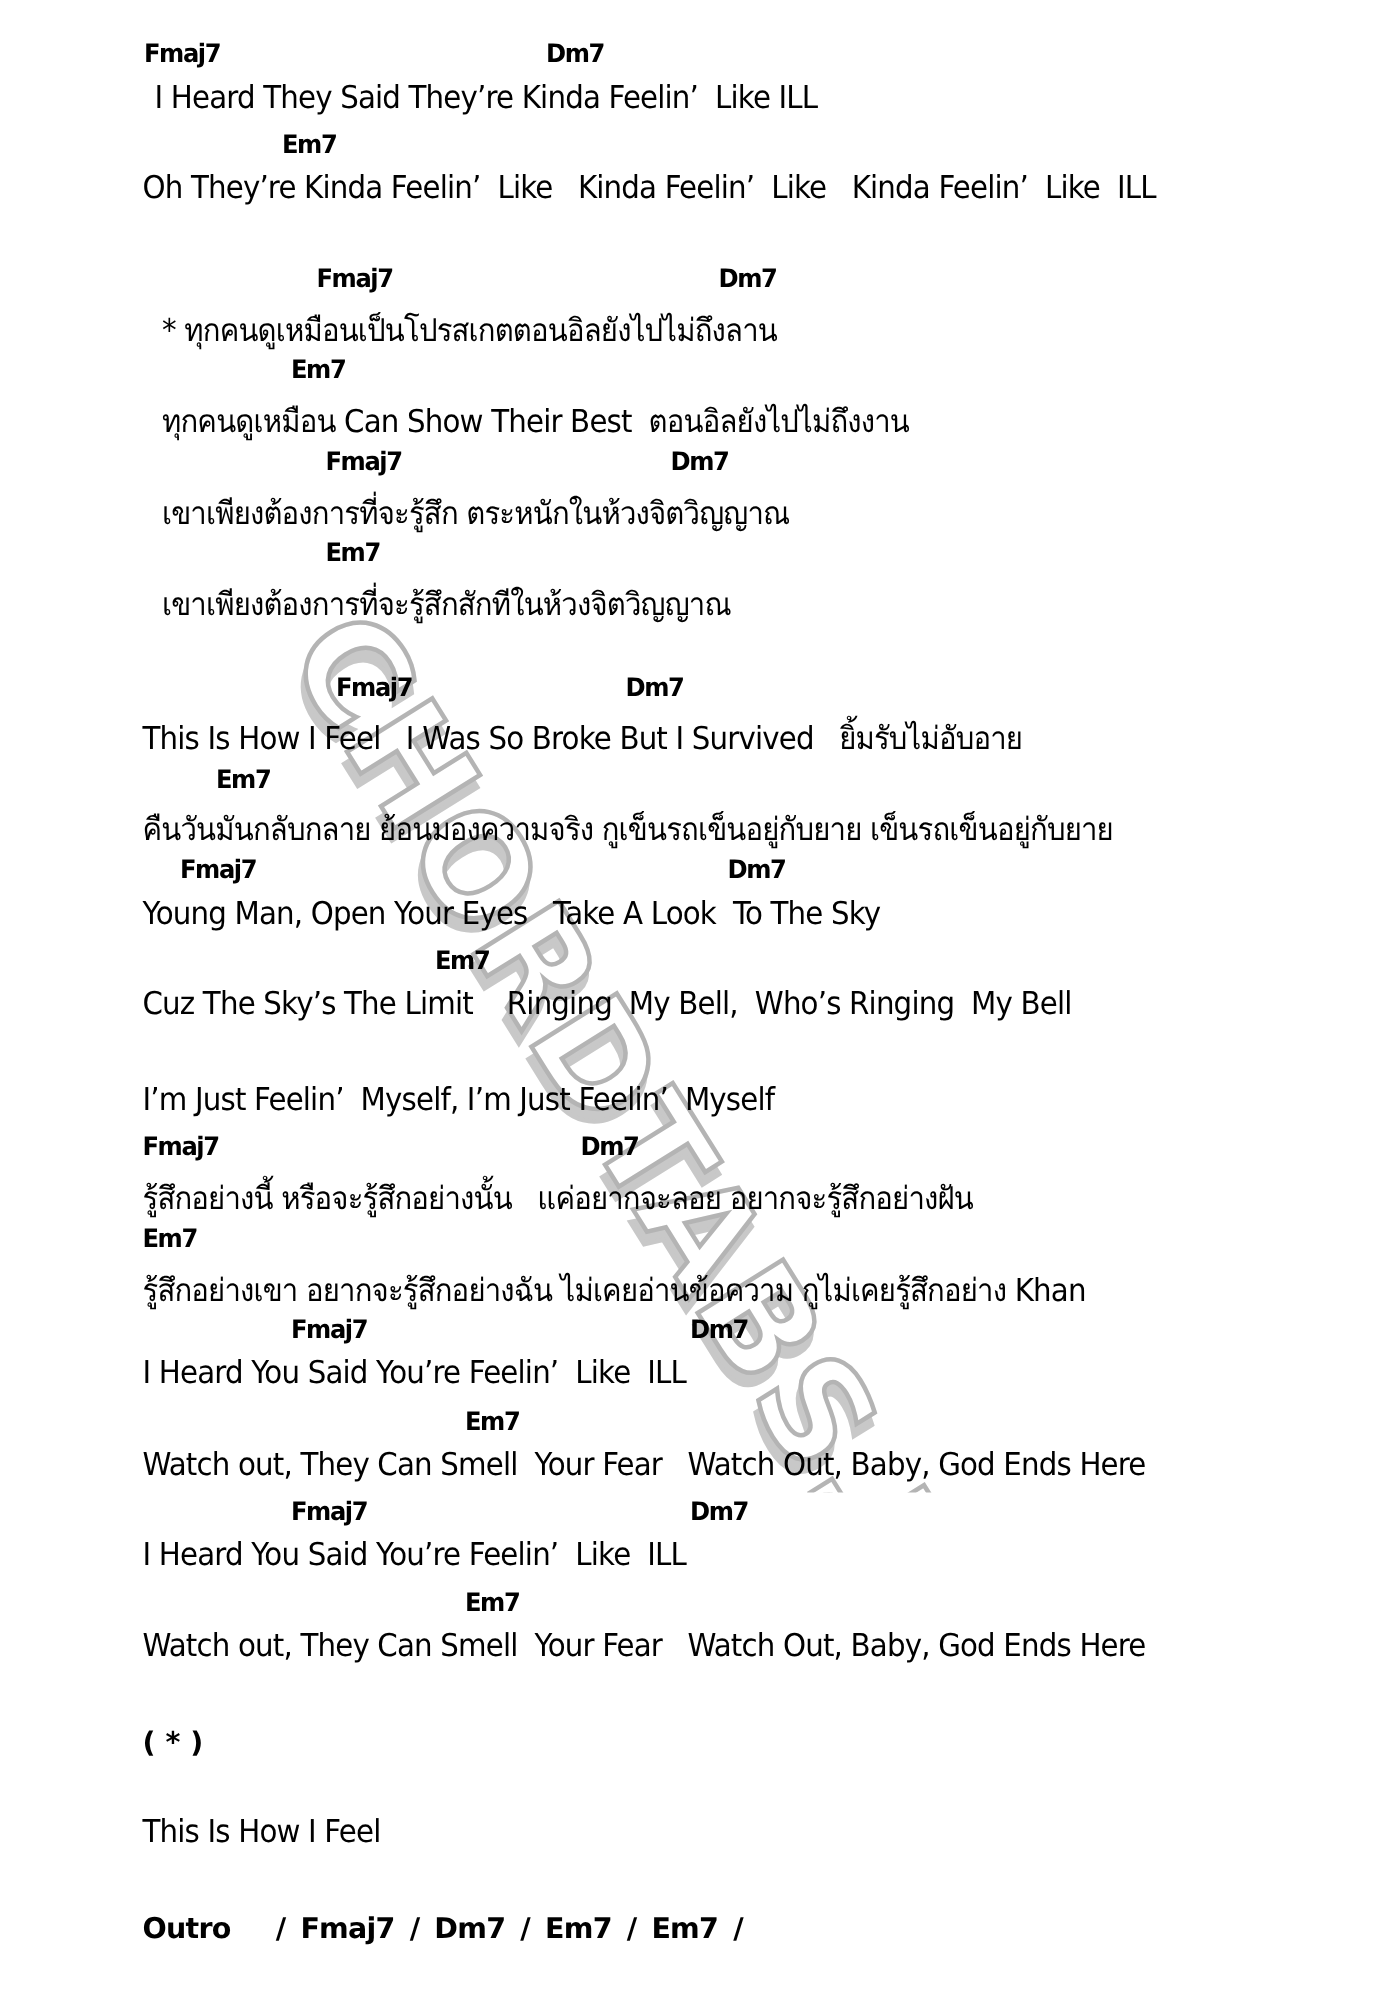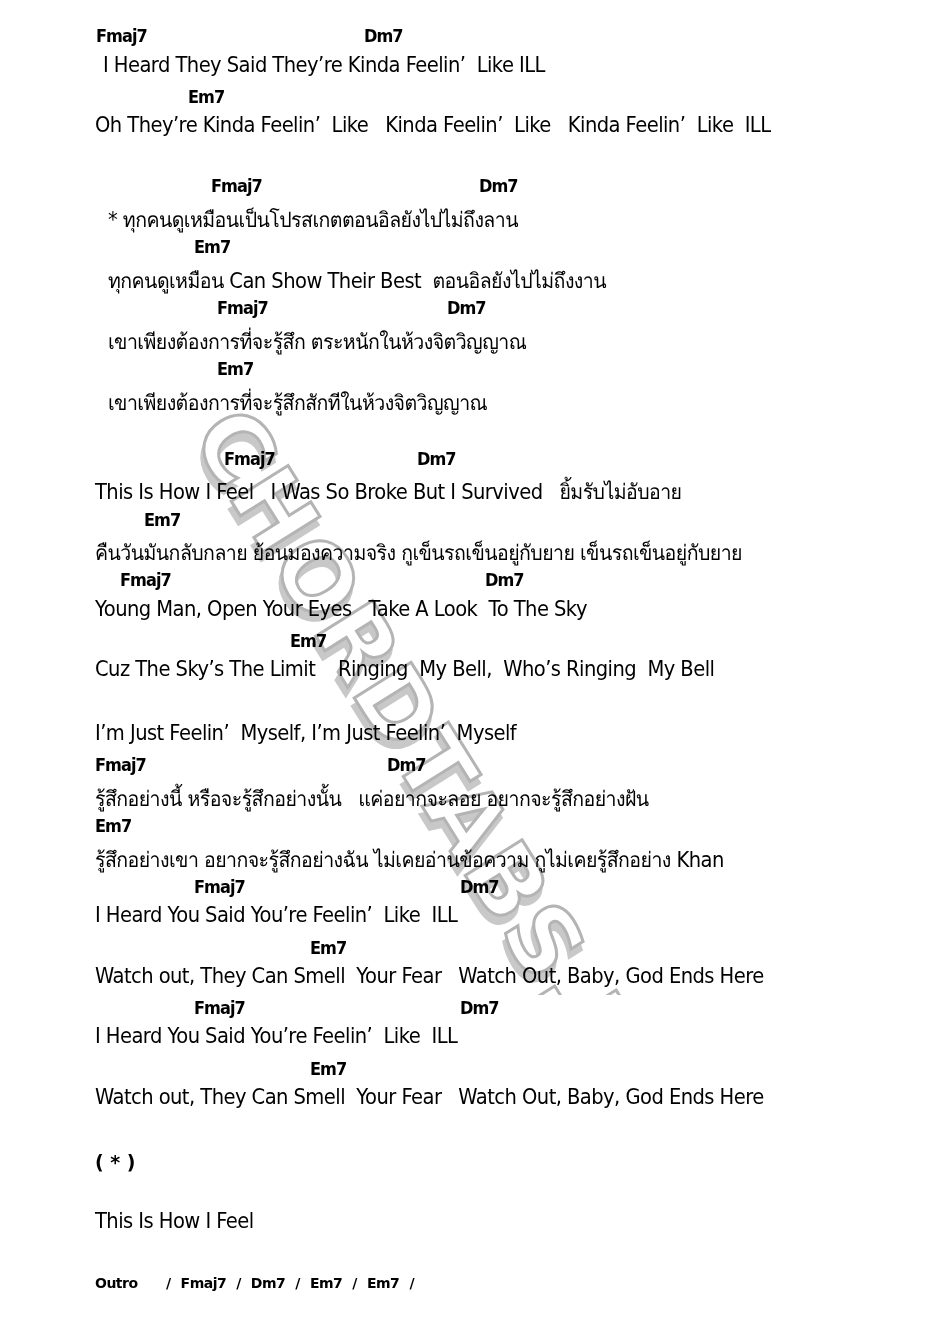--- a/index.html
+++ b/index.html
@@ -4,21 +4,21 @@
 <style>
   html, body { margin: 0; padding: 0; background: #ffffff; }
   body { width: 930px; height: 1340px; position: relative; overflow: hidden;
          font-family: "DejaVu Sans", "Liberation Sans", sans-serif; color: #000; }
   .page { position: absolute; left: 0; top: 0; width: 930px; height: 1340px; }
   .chord { position: absolute; font-weight: bold; font-size: 17px; letter-spacing: -1px;
            transform: scaleX(0.95); transform-origin: left; white-space: nowrap; }
   .lyric { position: absolute; font-size: 21px; letter-spacing: -0.6px; white-space: nowrap;
            transform: scaleX(0.93); transform-origin: left; }
   .marker { position: absolute; font-weight: bold; font-size: 19px; white-space: nowrap; }
-  .outro { position: absolute; font-weight: bold; font-size: 14px; white-space: nowrap; letter-spacing: -0.5px; }
+  .outro { position: absolute; font-weight: bold; font-size: 19px; white-space: nowrap; letter-spacing: -0.5px; }
   .outro span { margin-right: 10px; }
   .watermark { position: absolute; left: 150px; top: 395px; width: 620px; height: 600px; pointer-events: none; }
   .watermark text { font-family: "DejaVu Sans", sans-serif; font-weight: bold; font-size: 92px;
                     fill: #ffffff; stroke: #b4b4b4; stroke-width: 3; letter-spacing: 2px; }
   .watermark .shadow { fill: #c8c8c8; stroke: #c8c8c8; }
 </style>
 </head>
 <body>
 
 <div class="page">

